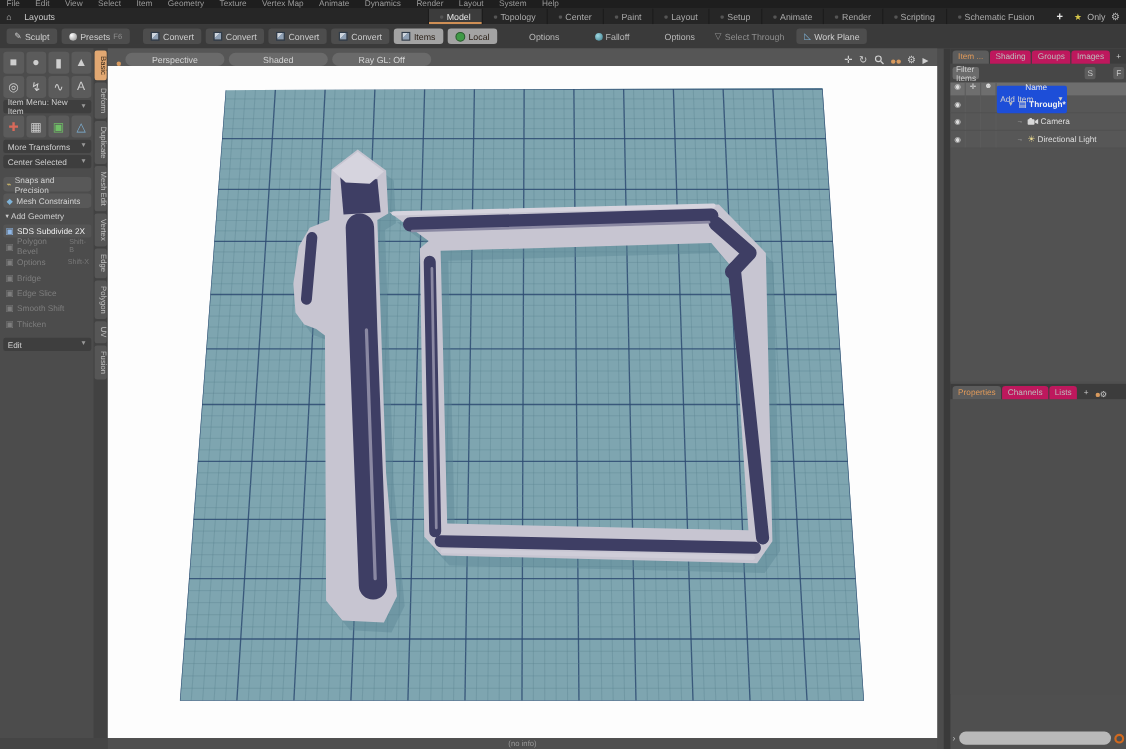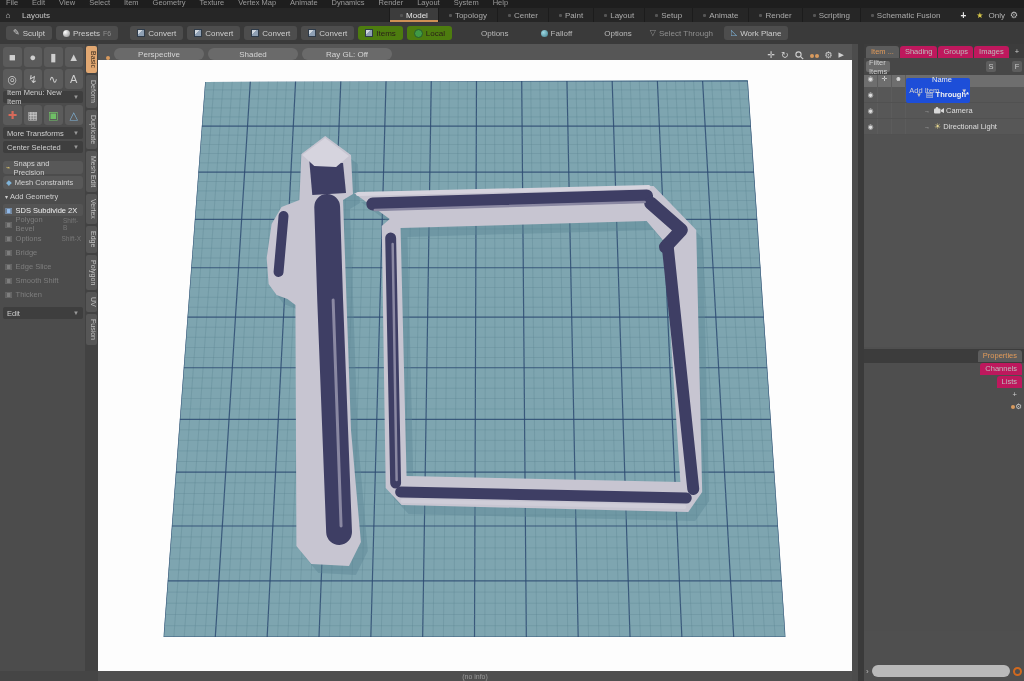--- a/index.html
+++ b/index.html
@@ -23,21 +23,21 @@
   .ltab-plus{padding:0 10px;color:#e8e8e8;font-weight:bold;font-size:10px;}
   .lbar-right{margin-left:auto;display:flex;align-items:center;gap:5px;padding-right:6px;}
   .star{color:#d8c84a;font-size:8px;}
   .gear{color:#bdbdbd;font-size:9px;}
   
   .toolbar{position:absolute;left:0;top:22px;width:100%;height:22px;background:#3a3a3a;
            display:flex;align-items:center;gap:4px;padding-left:6px;font-size:8px;box-sizing:border-box;}
   .tbtn{height:14px;display:flex;align-items:center;gap:3px;padding:0 7px;background:#4d4d4d;
         border-radius:3px;color:#cfcfcf;white-space:nowrap;}
   .tbtn .ic{font-size:8px;line-height:8px;}
-  .tbtn.accent{background:#4d7c0f;color:#2b2118;}
+  .tbtn.accent{background:#a3a3a3;color:#2b2118;}
   .tbtn.dim{background:transparent;color:#8f8f8f;}
   .tbtn.plain{background:transparent;color:#b9b9b9;}
   .key{color:#8f8f8f;font-size:7px;}
   .ic-cube{display:inline-block;width:8px;height:8px;background:linear-gradient(135deg,#cfd6de 40%,#8fa0b4 40%);border:1px solid #2e3a48;box-sizing:border-box;}
   .ic-round{display:inline-block;width:7px;height:7px;border-radius:50%;}
   
   .sidebar{position:absolute;left:0;top:44px;width:85px;bottom:10px;background:#4c4c4c;
            display:flex;flex-direction:column;gap:2px;padding:3px 2px 0 3px;box-sizing:border-box;font-size:7.5px;}
   .icon-grid{display:grid;grid-template-columns:repeat(4,1fr);gap:2px;}
   .sic{height:20px;background:#5b5b5b;border-radius:3px;display:flex;align-items:center;justify-content:center;
@@ -82,21 +82,21 @@
   .additem{width:58px;height:25px;background:#1d4ed8;border-radius:2px;display:flex;align-items:center;justify-content:space-between;padding:0 3px;color:#d0d0d0;margin-top:48px;}
   .sqbtn{width:10px;height:11px;background:#5d5d5d;border-radius:2px;display:flex;align-items:center;justify-content:center;color:#c9c9c9;}
   .treehead{height:12px;background:#6e6e6e;display:flex;color:#e8e8e8;}
   .tcol{width:13px;text-align:center;border-right:1px solid #5c5c5c;font-size:7px;color:#dcdcdc;}
   .tname{padding-left:26px;}
   .trow{height:15px;display:flex;align-items:center;background:#575757;border-bottom:1px solid #515151;color:#dedede;}
   .trow .tcol{height:100%;display:flex;align-items:center;justify-content:center;}
   .twist{width:10px;text-align:center;color:#bdbdbd;font-size:6px;}
   .rowic{font-size:8px;margin:0 2px;color:#d8d8d8;}
   .listspace{height:212px;background:#525252;}
-  .ptabs{height:13px;background:#3c3c3c;display:flex;align-items:flex-end;gap:1px;padding:1px 2px 0 2px;margin-top:2px;flex-direction:column;}
+  .ptabs{height:13px;background:#3c3c3c;display:flex;align-items:flex-end;gap:1px;padding:1px 2px 0 2px;margin-top:2px;}
   .propspace{background:#4e4e4e;height:268px;}
   .cmdrow{position:absolute;bottom:2px;left:2px;right:2px;height:16px;display:flex;align-items:center;gap:3px;}
   .cmd-arrow{color:#bdbdbd;font-size:8px;}
   .cmd-input{flex:1;height:12px;background:#b9b9b9;border-radius:6px;}
   .cmd-circle{width:9px;height:9px;border:2px solid #d0691f;border-radius:50%;box-sizing:border-box;}
 </style>
 </head>
 <body>
 
 <div class="app">

